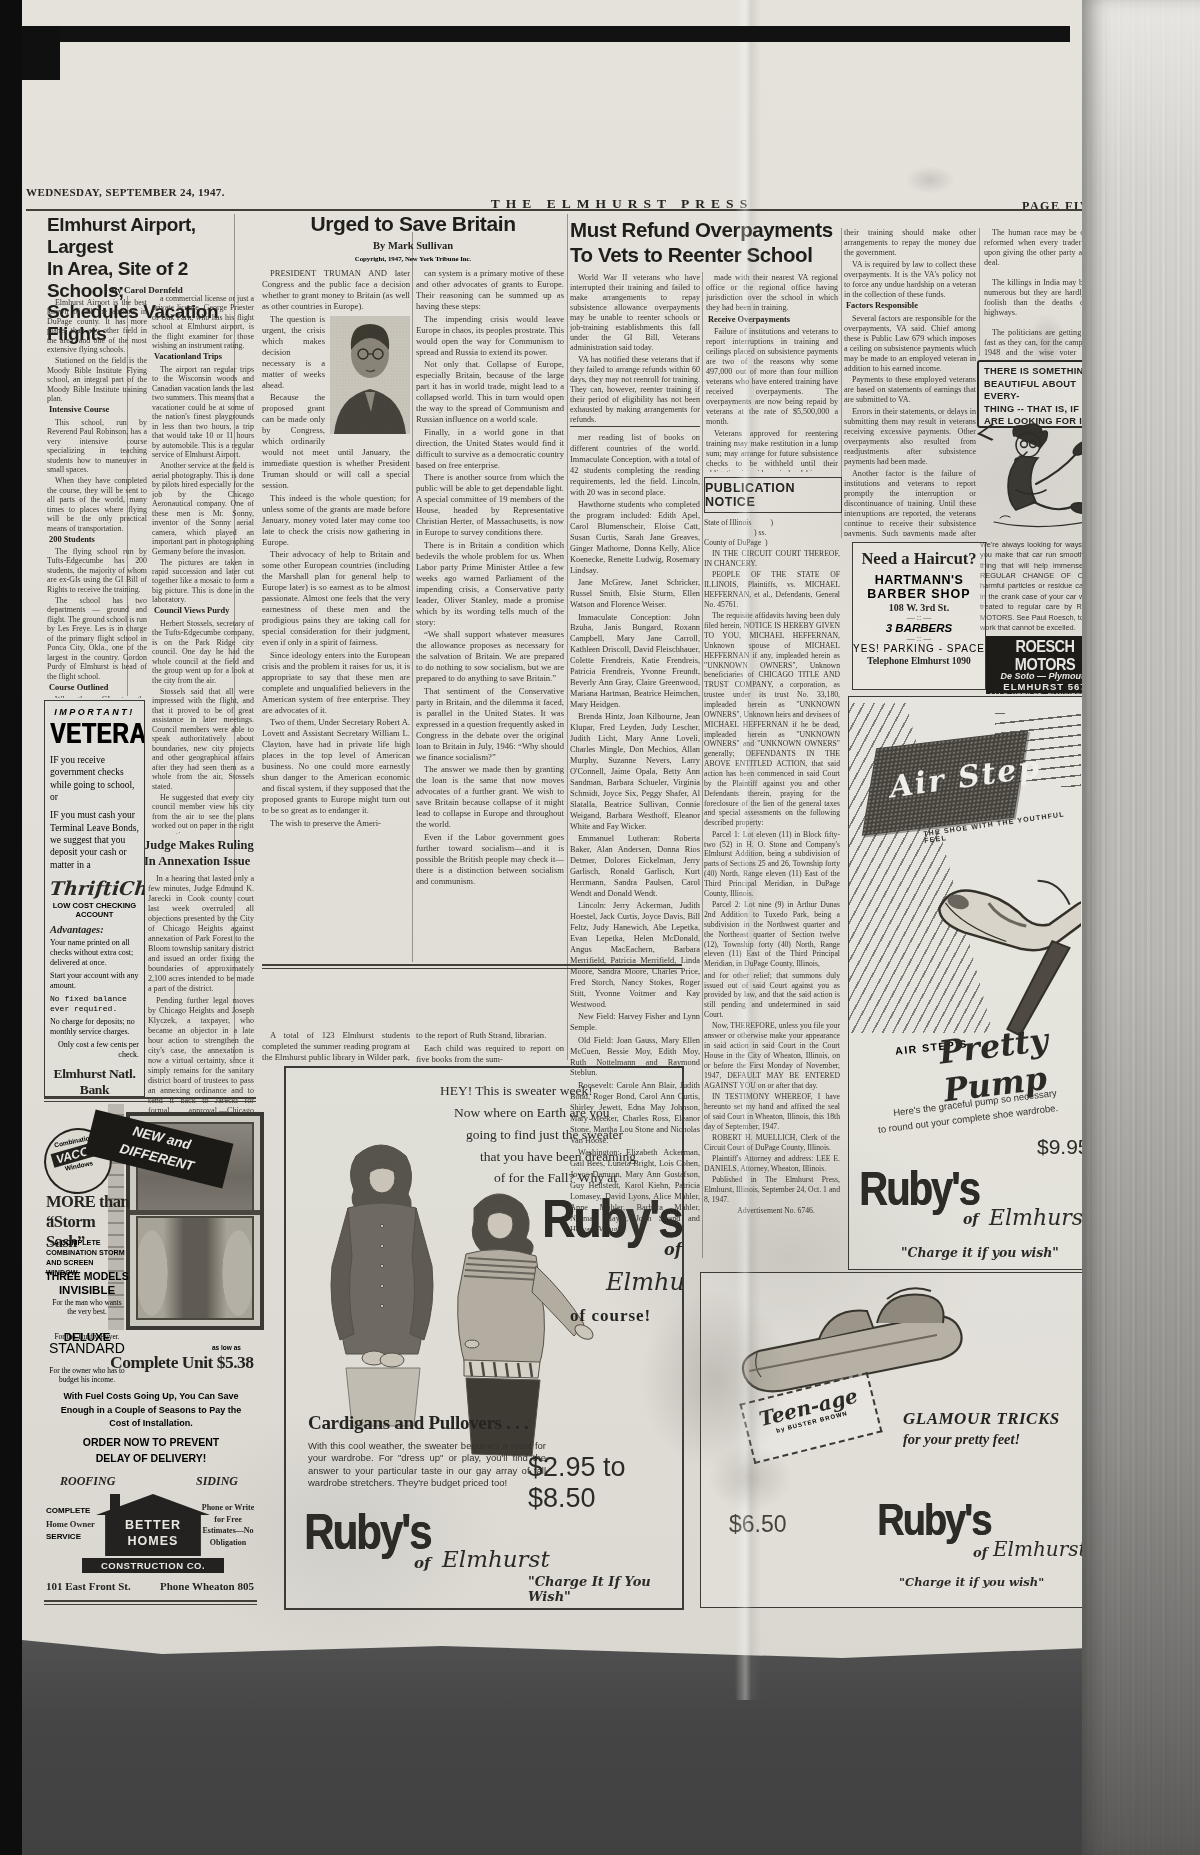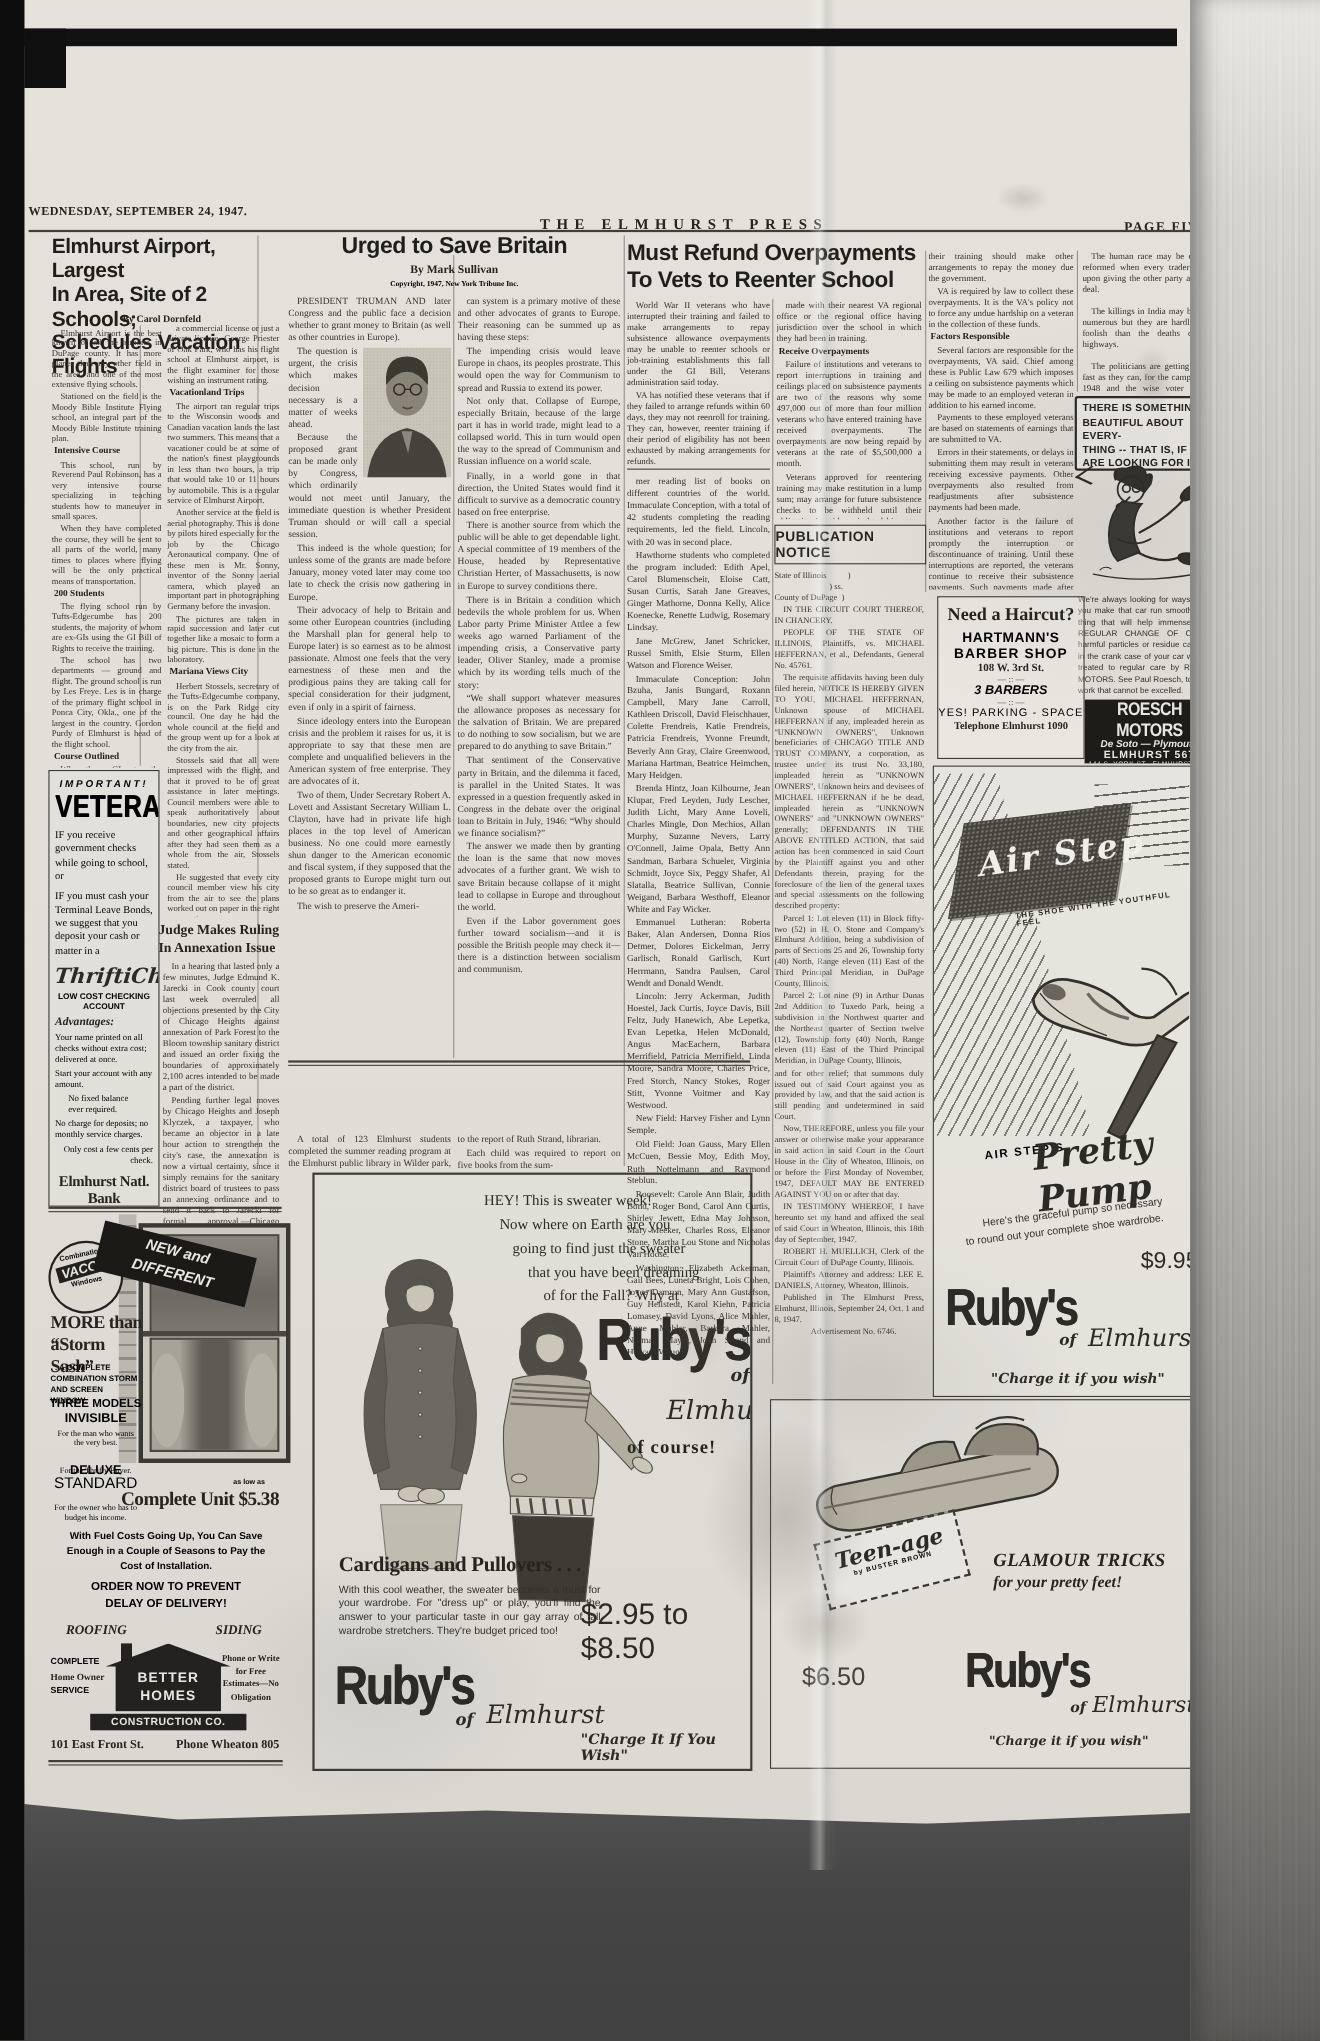--- a/index.html
+++ b/index.html
@@ -77,21 +77,21 @@
       <h4 class="sh">Course Outlined</h4>
       <p class="bp">When the ex-GI enters the school, he is given 10 hours of dual flight work, more if it is necessary. Then comes the big moment when he solos.</p>
 
     </div>
     <div class="col" style="left:130px;top:294px;width:102px;height:540px;">
       <p class="bp">a commercial license or just a private license. George Priester of Oak Park, who has his flight school at Elmhurst airport, is the flight examiner for those wishing an instrument rating.</p>
       <h4 class="sh">Vacationland Trips</h4>
       <p class="bp">The airport ran regular trips to the Wisconsin woods and Canadian vacation lands the last two summers. This means that a vacationer could be at some of the nation's finest playgrounds in less than two hours, a trip that would take 10 or 11 hours by automobile. This is a regular service of Elmhurst Airport.</p>
       <p class="bp">Another service at the field is aerial photography. This is done by pilots hired especially for the job by the Chicago Aeronautical company. One of these men is Mr. Sonny, inventor of the Sonny aerial camera, which played an important part in photographing Germany before the invasion.</p>
       <p class="bp">The pictures are taken in rapid succession and later cut together like a mosaic to form a big picture. This is done in the laboratory.</p>
-      <h4 class="sh">Mariana Views City</h4>
+      <h4 class="sh">Council Views Purdy</h4>
       <p class="bp">Herbert Stossels, secretary of the Tufts-Edgecumbe company, is on the Park Ridge city council. One day he had the whole council at the field and the group went up for a look at the city from the air.</p>
       <p class="bp">Stossels said that all were impressed with the flight, and that it proved to be of great assistance in later meetings. Council members were able to speak authoritatively about boundaries, new city projects and other geographical affairs after they had seen them as a whole from the air, Stossels stated.</p>
       <p class="bp">He suggested that every city council member view his city from the air to see the plans worked out on paper in the right perspective.</p>
 
     </div>
 
     <div class="abs serb" style="left:122px;top:838px;width:118px;font-size:12.5px;line-height:1.25;white-space:pre-line;">Judge Makes Ruling
 In Annexation Issue</div>
     <div class="col b3" style="left:126px;top:874px;width:106px;height:302px;">
       <p class="bp">In a hearing that lasted only a few minutes, Judge Edmund K. Jarecki in Cook county court last week overruled all objections presented by the City of Chicago Heights against annexation of Park Forest to the Bloom township sanitary district and issued an order fixing the boundaries of approximately 2,100 acres intended to be made a part of the district.</p>
@@ -103,21 +103,21 @@
       <div style="padding:6px 5px;text-align:center;">
         <div class="adlabel" style="font-weight:700;font-size:9px;letter-spacing:2.5px;font-style:italic;">IMPORTANT!</div>
         <div class="adlabel" style="font-weight:700;font-size:23px;letter-spacing:.5px;transform:scaleY(1.25);margin:3px 0 7px;text-shadow:.7px 0 currentColor;">VETERANS</div>
         <div style="font-size:9.5px;text-align:left;line-height:1.3;margin-bottom:6px;font-family:'Liberation Serif',serif;">IF you receive government checks while going to school, or</div>
         <div style="font-size:9.5px;text-align:left;line-height:1.3;margin-bottom:6px;font-family:'Liberation Serif',serif;">IF you must cash your Terminal Leave Bonds, we suggest that you deposit your cash or matter in a</div>
         <div class="script" style="font-size:19px;transform:skewX(-6deg);">ThriftiCheck</div>
         <div class="adlabel" style="font-weight:700;font-size:7.6px;margin:2px 0 5px;">LOW COST CHECKING ACCOUNT</div>
         <div class="serb" style="font-style:italic;font-size:10.5px;text-align:left;">Advantages:</div>
         <div style="font-size:8px;text-align:left;line-height:1.25;margin:3px 0;font-family:'Liberation Serif',serif;">Your name printed on all checks without extra cost; delivered at once.</div>
         <div style="font-size:8px;text-align:left;line-height:1.25;margin:3px 0;font-family:'Liberation Serif',serif;">Start your account with any amount.</div>
-        <div style="font-size:8px;text-align:left;line-height:1.25;margin:3px 12px;font-family:Liberation Serif, serif;">No fixed balance ever required.</div>
+        <div style="font-size:8px;text-align:left;line-height:1.25;margin:3px 0;font-family:Liberation Mono, monospace;">No fixed balance ever required.</div>
         <div style="font-size:8px;text-align:left;line-height:1.25;margin:3px 0;font-family:'Liberation Serif',serif;">No charge for deposits; no monthly service charges.</div>
         <div style="font-size:8px;text-align:right;line-height:1.25;margin:3px 0 6px;font-family:'Liberation Serif',serif;">Only cost a few cents per check.</div>
         <div class="serb" style="font-size:13.5px;letter-spacing:-.3px;">Elmhurst Natl. Bank</div>
 
       </div>
     </div>
 
     <div class="rule" style="left:22px;top:1097px;width:212px;"></div>
     <div class="rule" style="left:22px;top:1101px;width:212px;height:1px;"></div>
 

